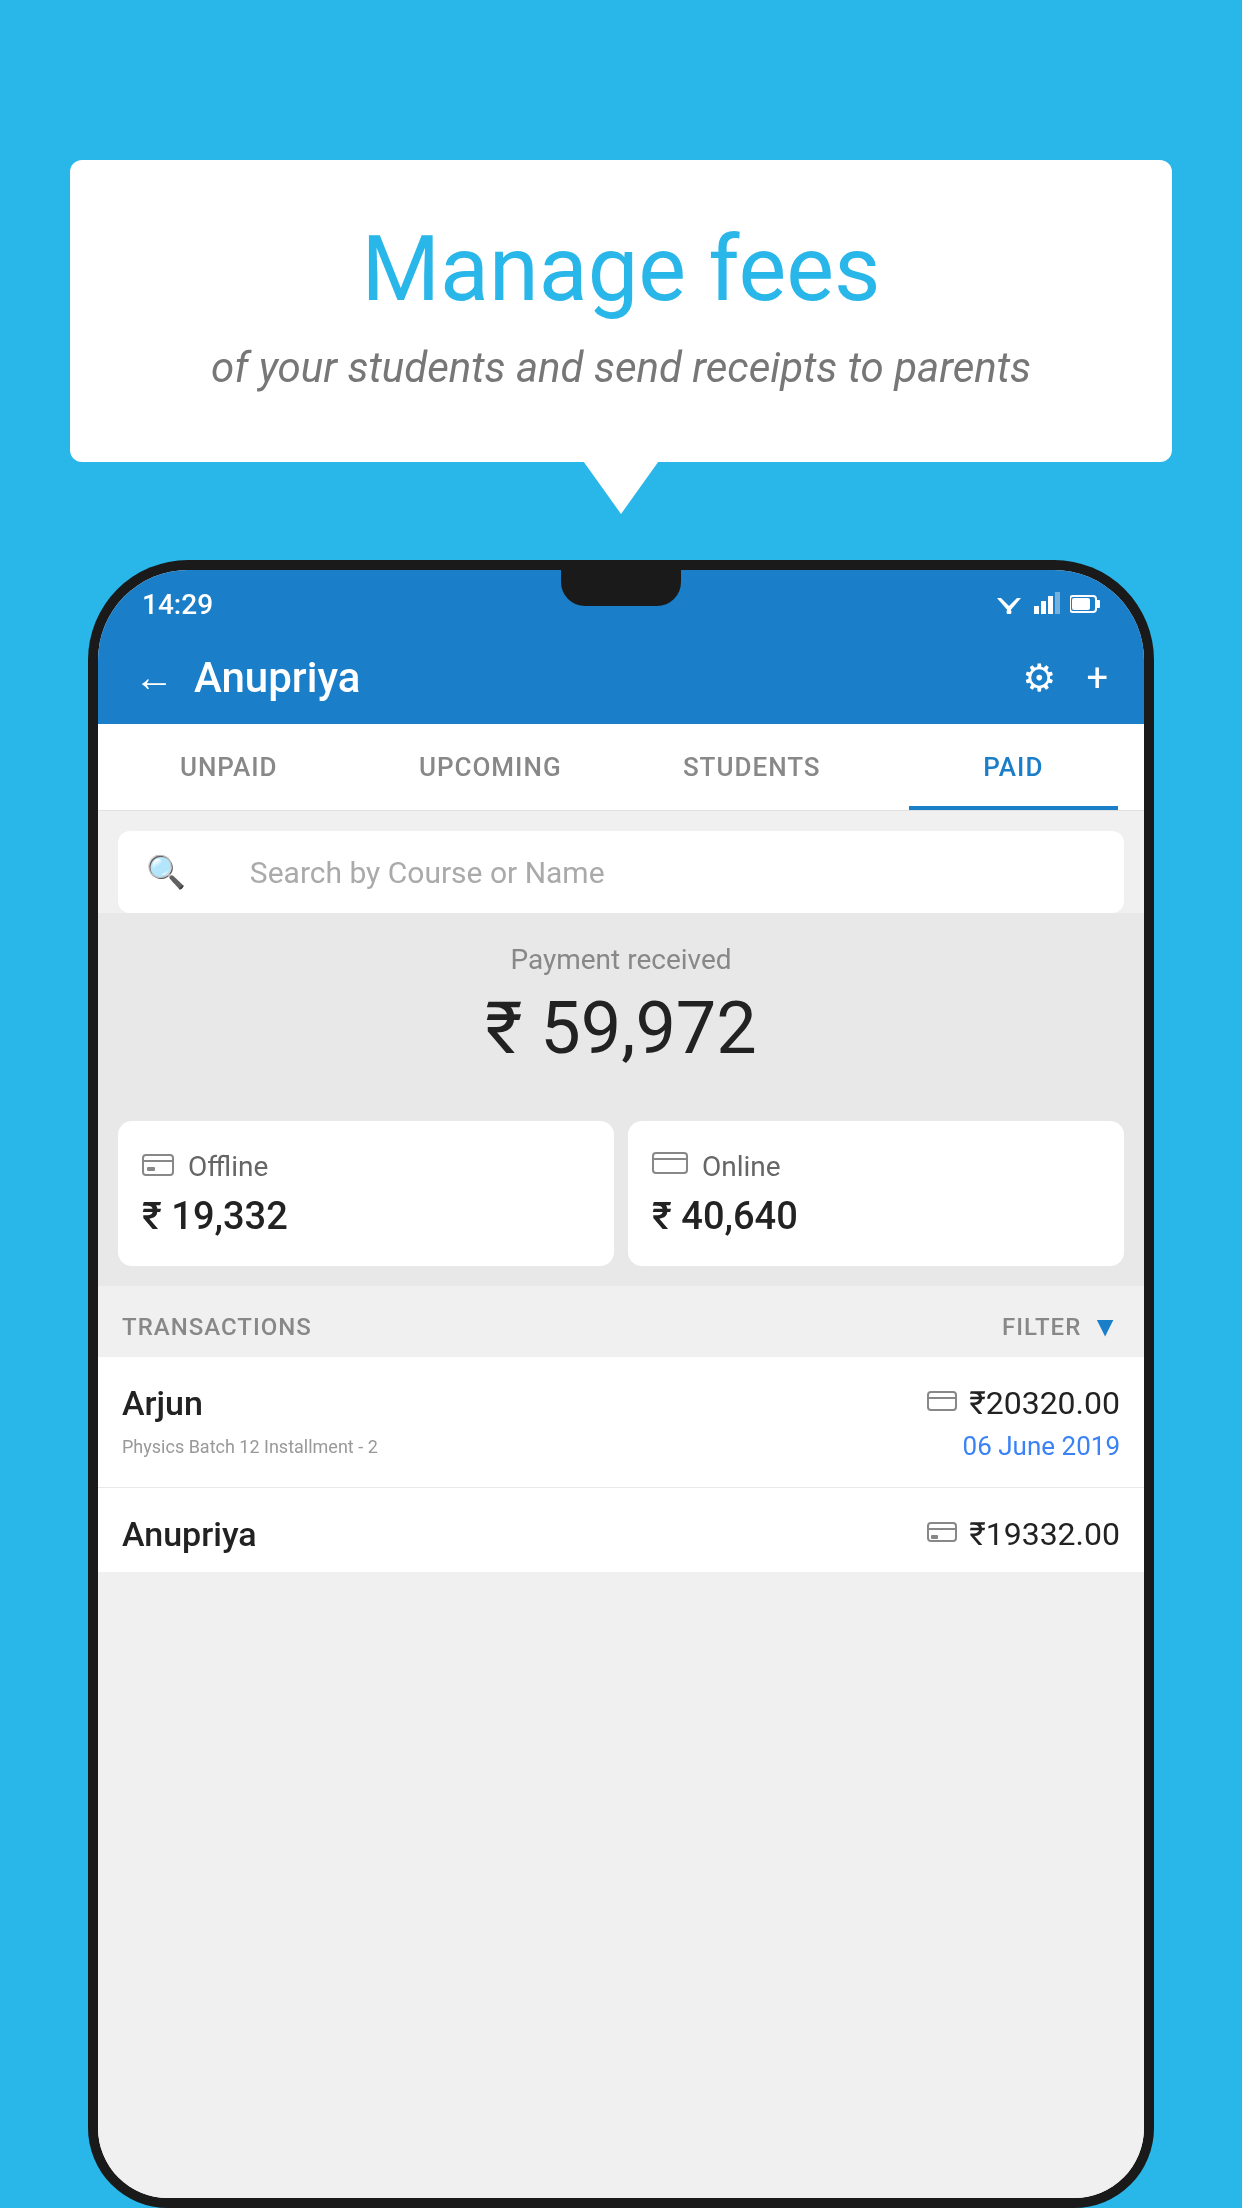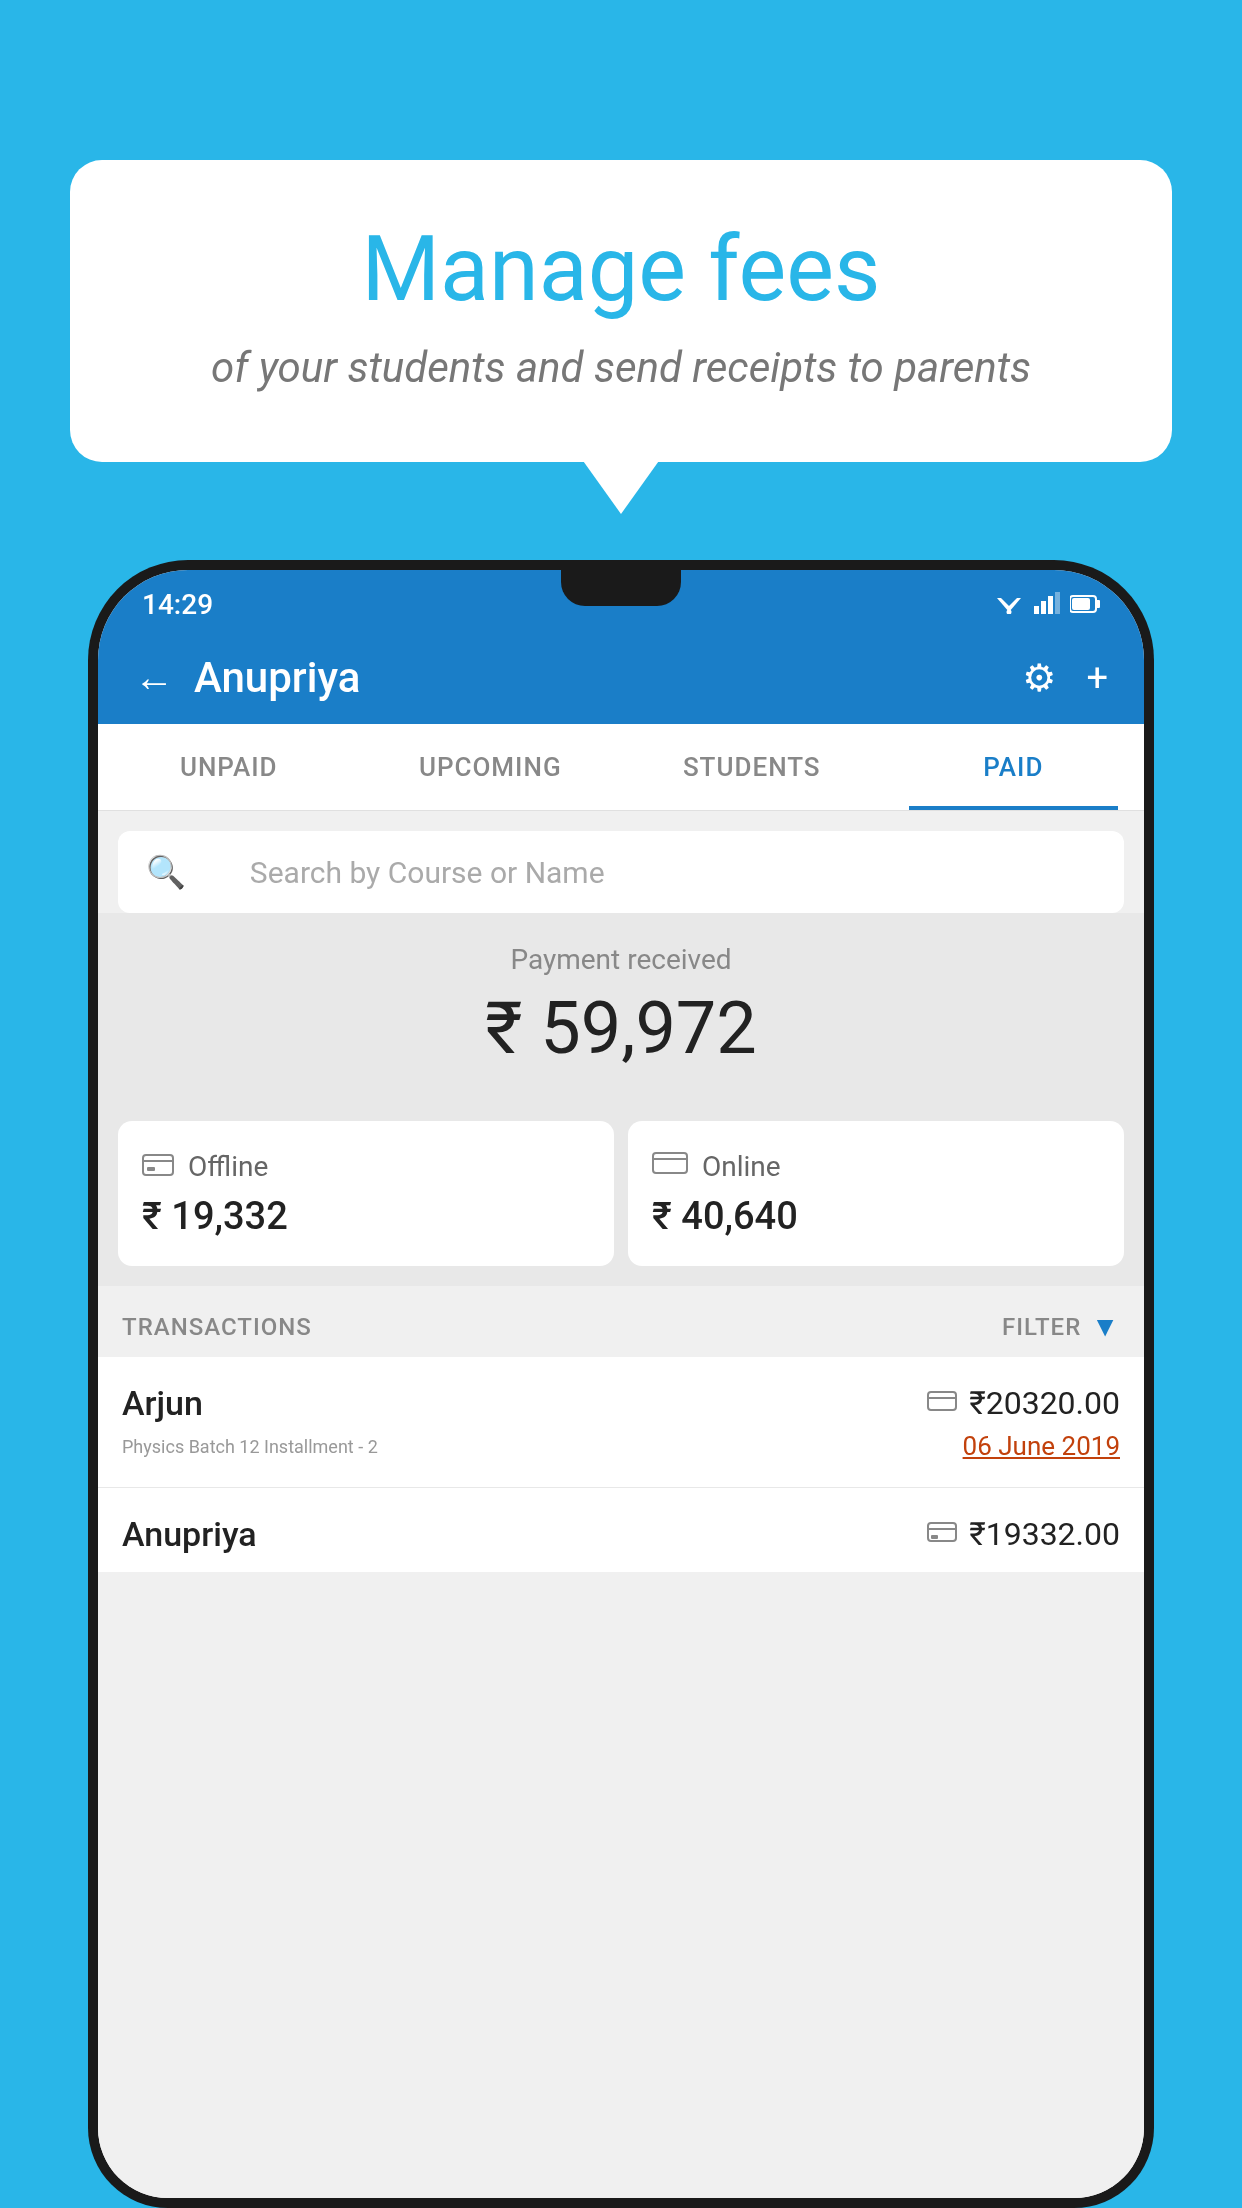--- a/index.html
+++ b/index.html
@@ -14,21 +14,21 @@
       position: relative;
     }
 
     
     .speech-bubble {
       position: absolute;
       top: 160px;
       left: 70px;
       right: 70px;
       background: white;
-      border-radius: 32px;
+      border-radius: 12px;
       padding: 60px 50px 70px;
       text-align: center;
     }
     .speech-bubble::after {
       content: '';
       position: absolute;
       bottom: -52px;
       left: 50%;
       transform: translateX(-50%);
       width: 0;
@@ -286,22 +286,21 @@
       display: flex;
       justify-content: space-between;
       align-items: center;
     }
     .transaction-detail {
       font-size: 18px;
       color: #999;
     }
     .transaction-date {
       font-size: 26px;
-      color: #c2410c;
-      text-decoration: underline;
+      color: #3b82f6;
     }
 
     
     .icon-back {
       font-size: 40px;
       color: white;
     }
     .icon-gear, .icon-plus {
       font-size: 38px;
       color: white;

